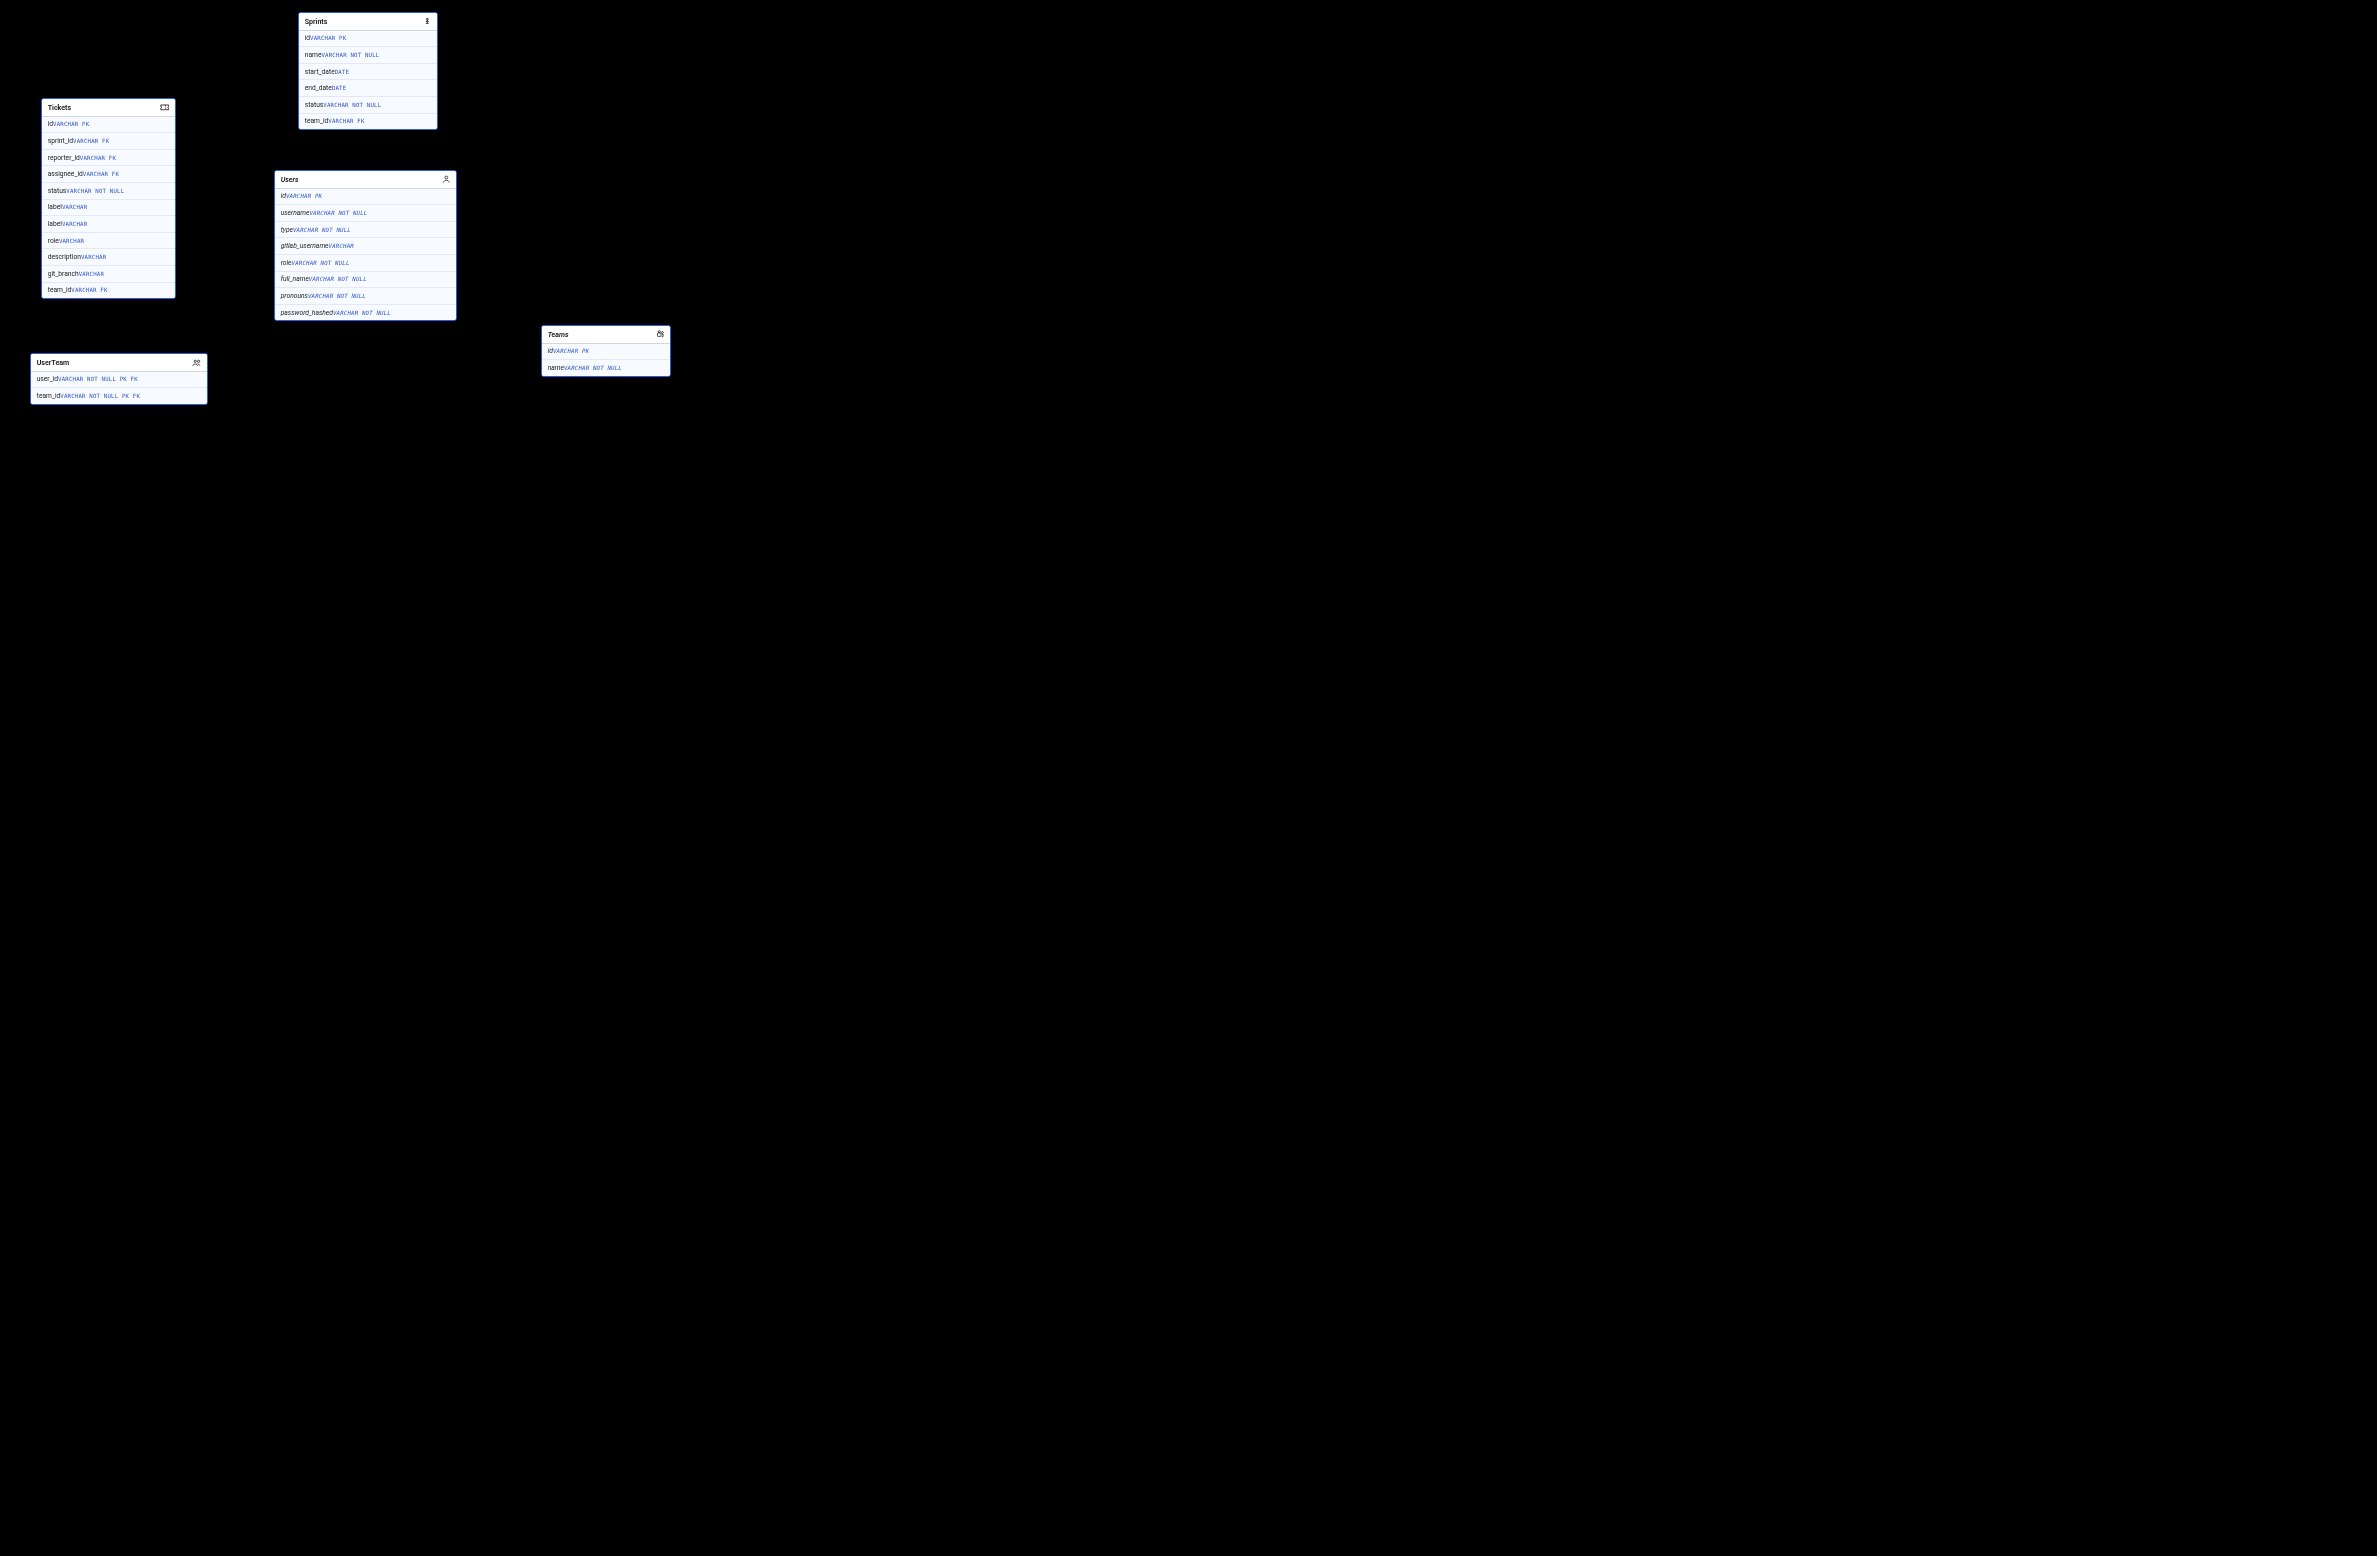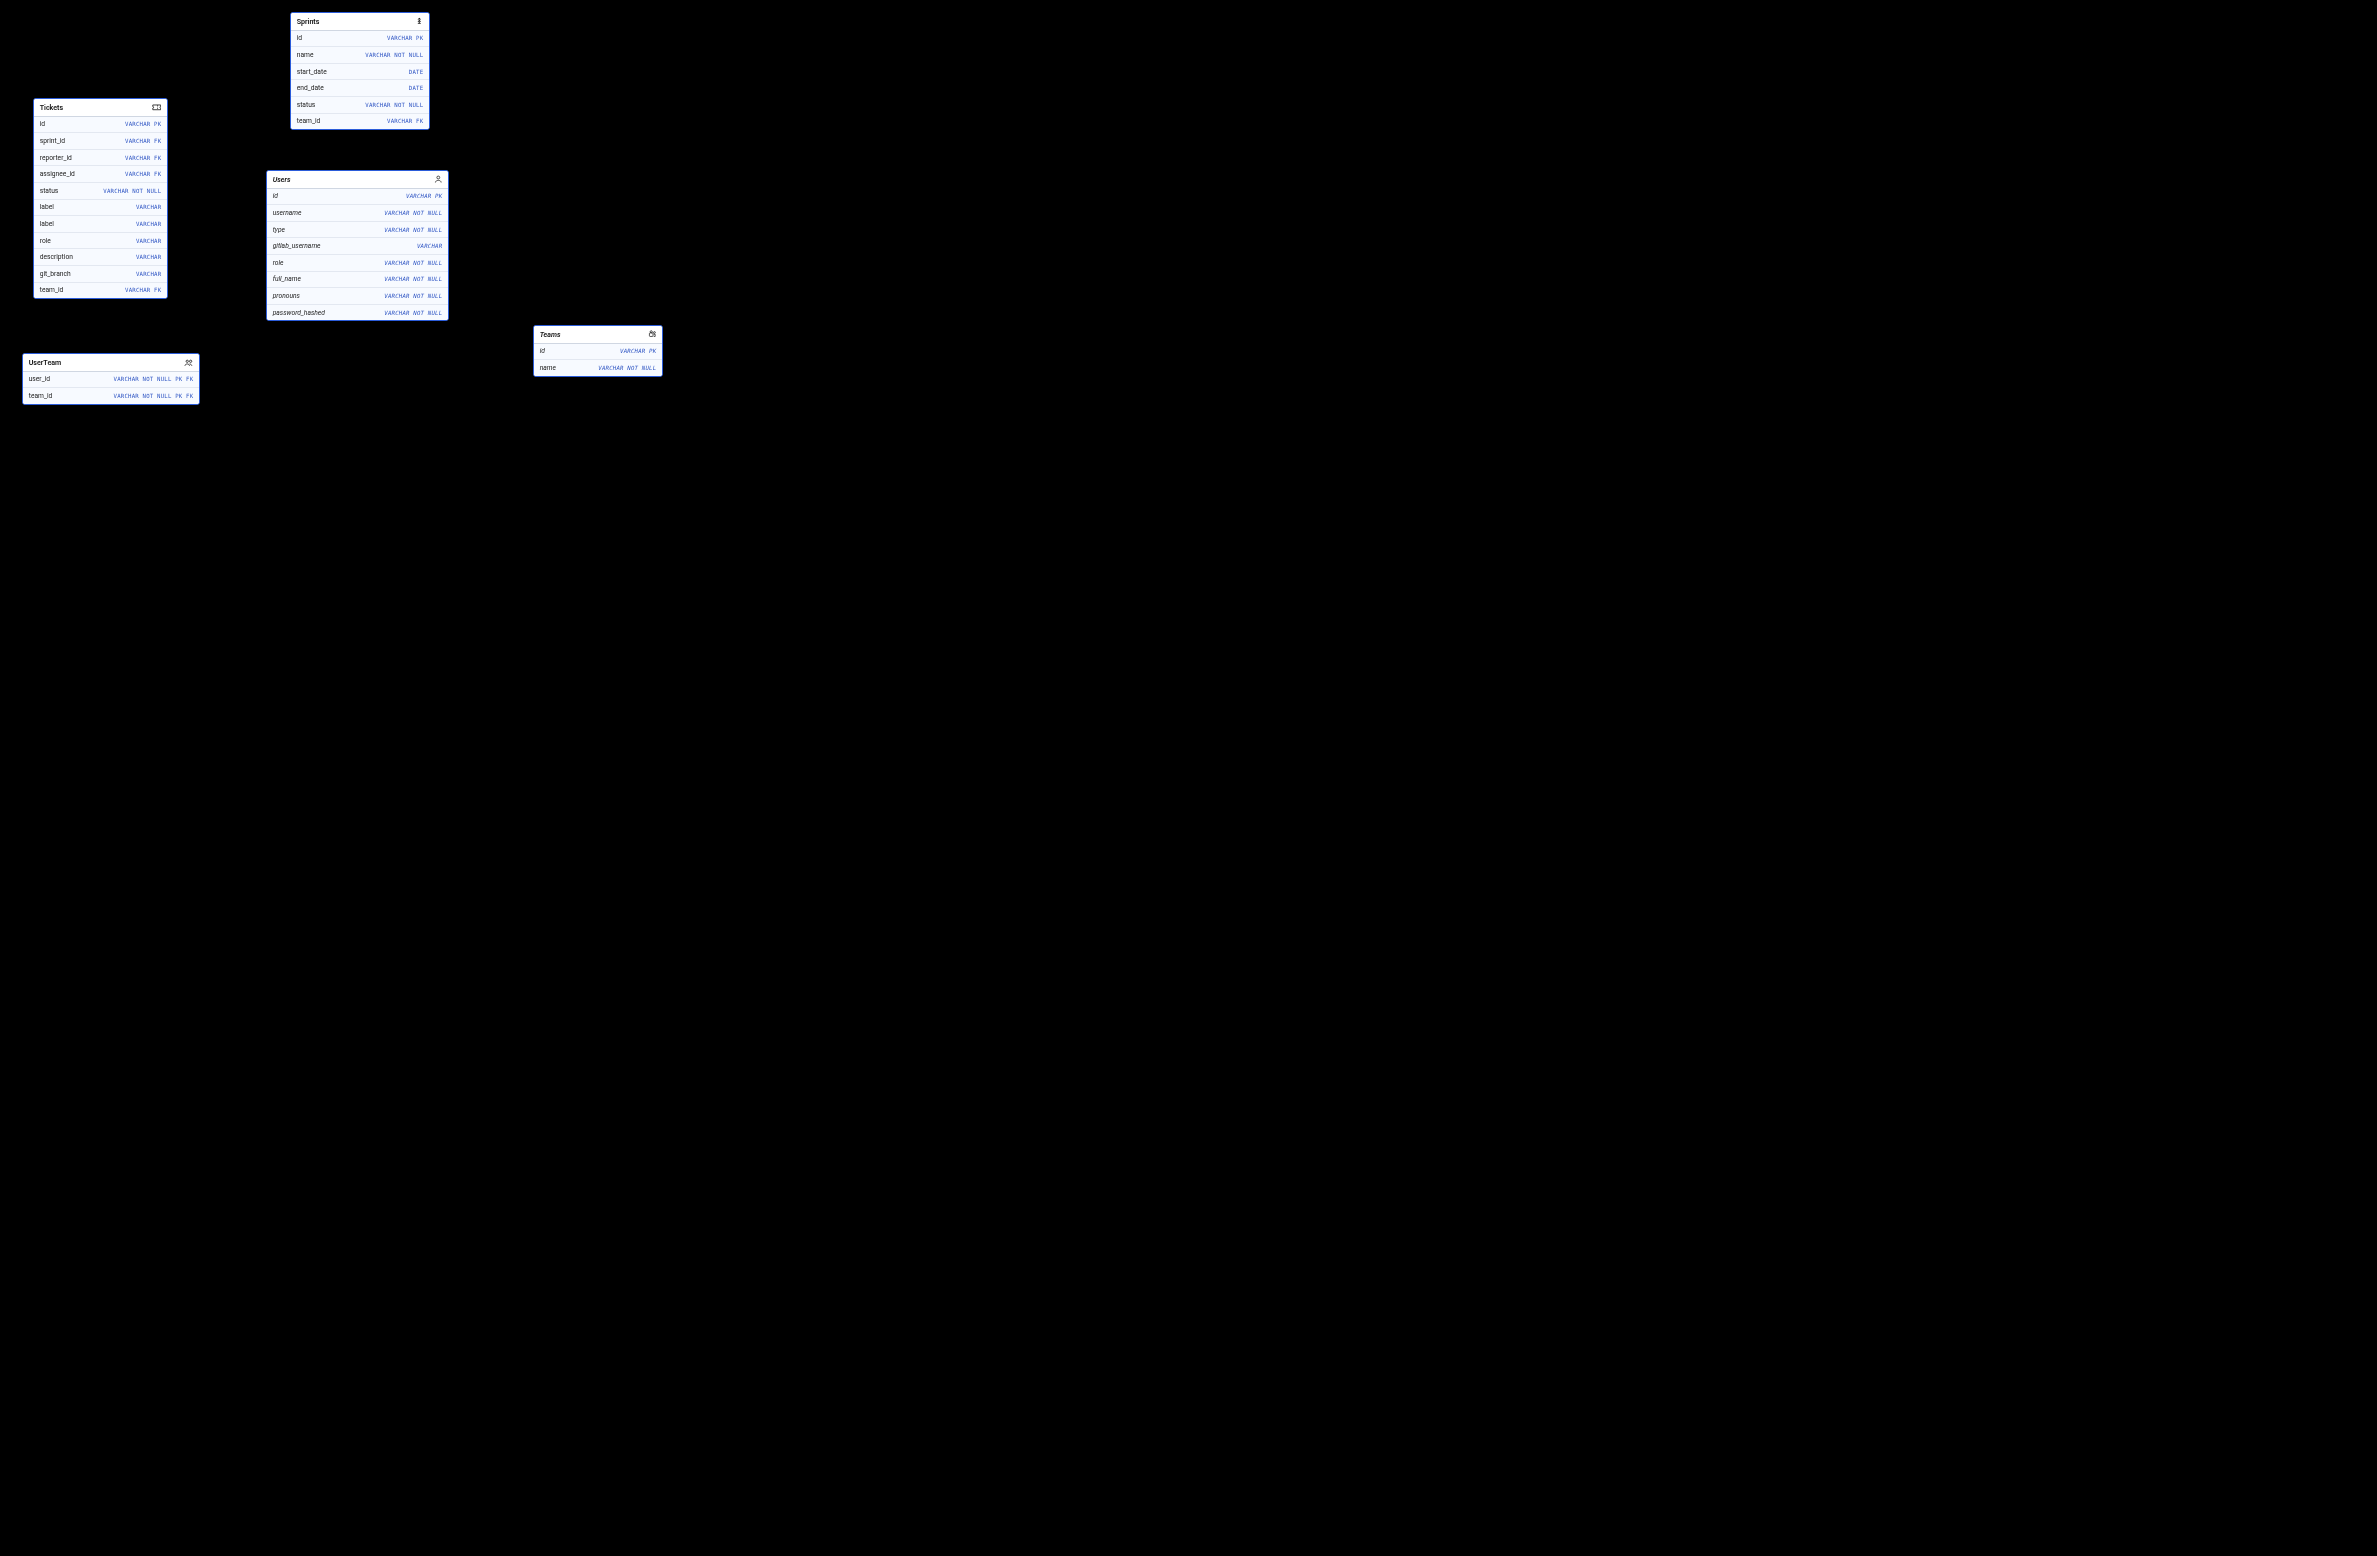--- a/index.html
+++ b/index.html
@@ -1,20 +1,20 @@
 <!DOCTYPE html>
 <html style="font-size:7.6px"><head>
 <meta charset="utf-8">
 <style>
   html,body{margin:0;padding:0;background:#000;font-family:-apple-system,BlinkMacSystemFont,"Segoe UI",Roboto,Helvetica,Arial,sans-serif;}
-  .canvas{position:relative;width:713px;height:428px;transform-origin:top left;}
+  .canvas{position:relative;width:713px;height:428px;transform-origin:top left;margin-left:8px;}
   .entity{position:absolute;background:#fff;border:1px solid #2b5cd9;border-radius:2.9px;box-shadow:0 0.5px 1.9px rgba(0,0,0,.25);overflow:hidden;}
   .entity .hdr{display:flex;align-items:center;justify-content:space-between;padding:3.8px 5.7px;font-size:7.1px;font-weight:600;color:#111;border-bottom:0.5px solid #d0d7e2;background:#fff;}
   .entity .hdr .icon{color:#111;display:flex;}
-  .row{display:flex;align-items:center;justify-content:space-between;padding:3.8px 5.7px;font-size:6.7px;background:#f7faff;border-top:0.5px solid #e3e8f1;}
+  .row{display:flex;align-items:center;padding:3.8px 5.7px;font-size:6.7px;background:#f7faff;border-top:0.5px solid #e3e8f1;}
   .row:first-of-type{border-top:none;}
   .row .col-name{color:#222;}
   .row .col-type{font-family:ui-monospace,SFMono-Regular,Menlo,Consolas,monospace;font-size:5.7px;letter-spacing:0.2px;color:#3056c4;text-transform:uppercase;}
   svg.rel{position:absolute;top:0;left:0;pointer-events:none;overflow:visible;}
   .crow{stroke:#000;stroke-width:1.5;fill:none;}
   .crowtxt{font-size:12px;fill:#000;}
 </style>
 </head>
 <body>
 

